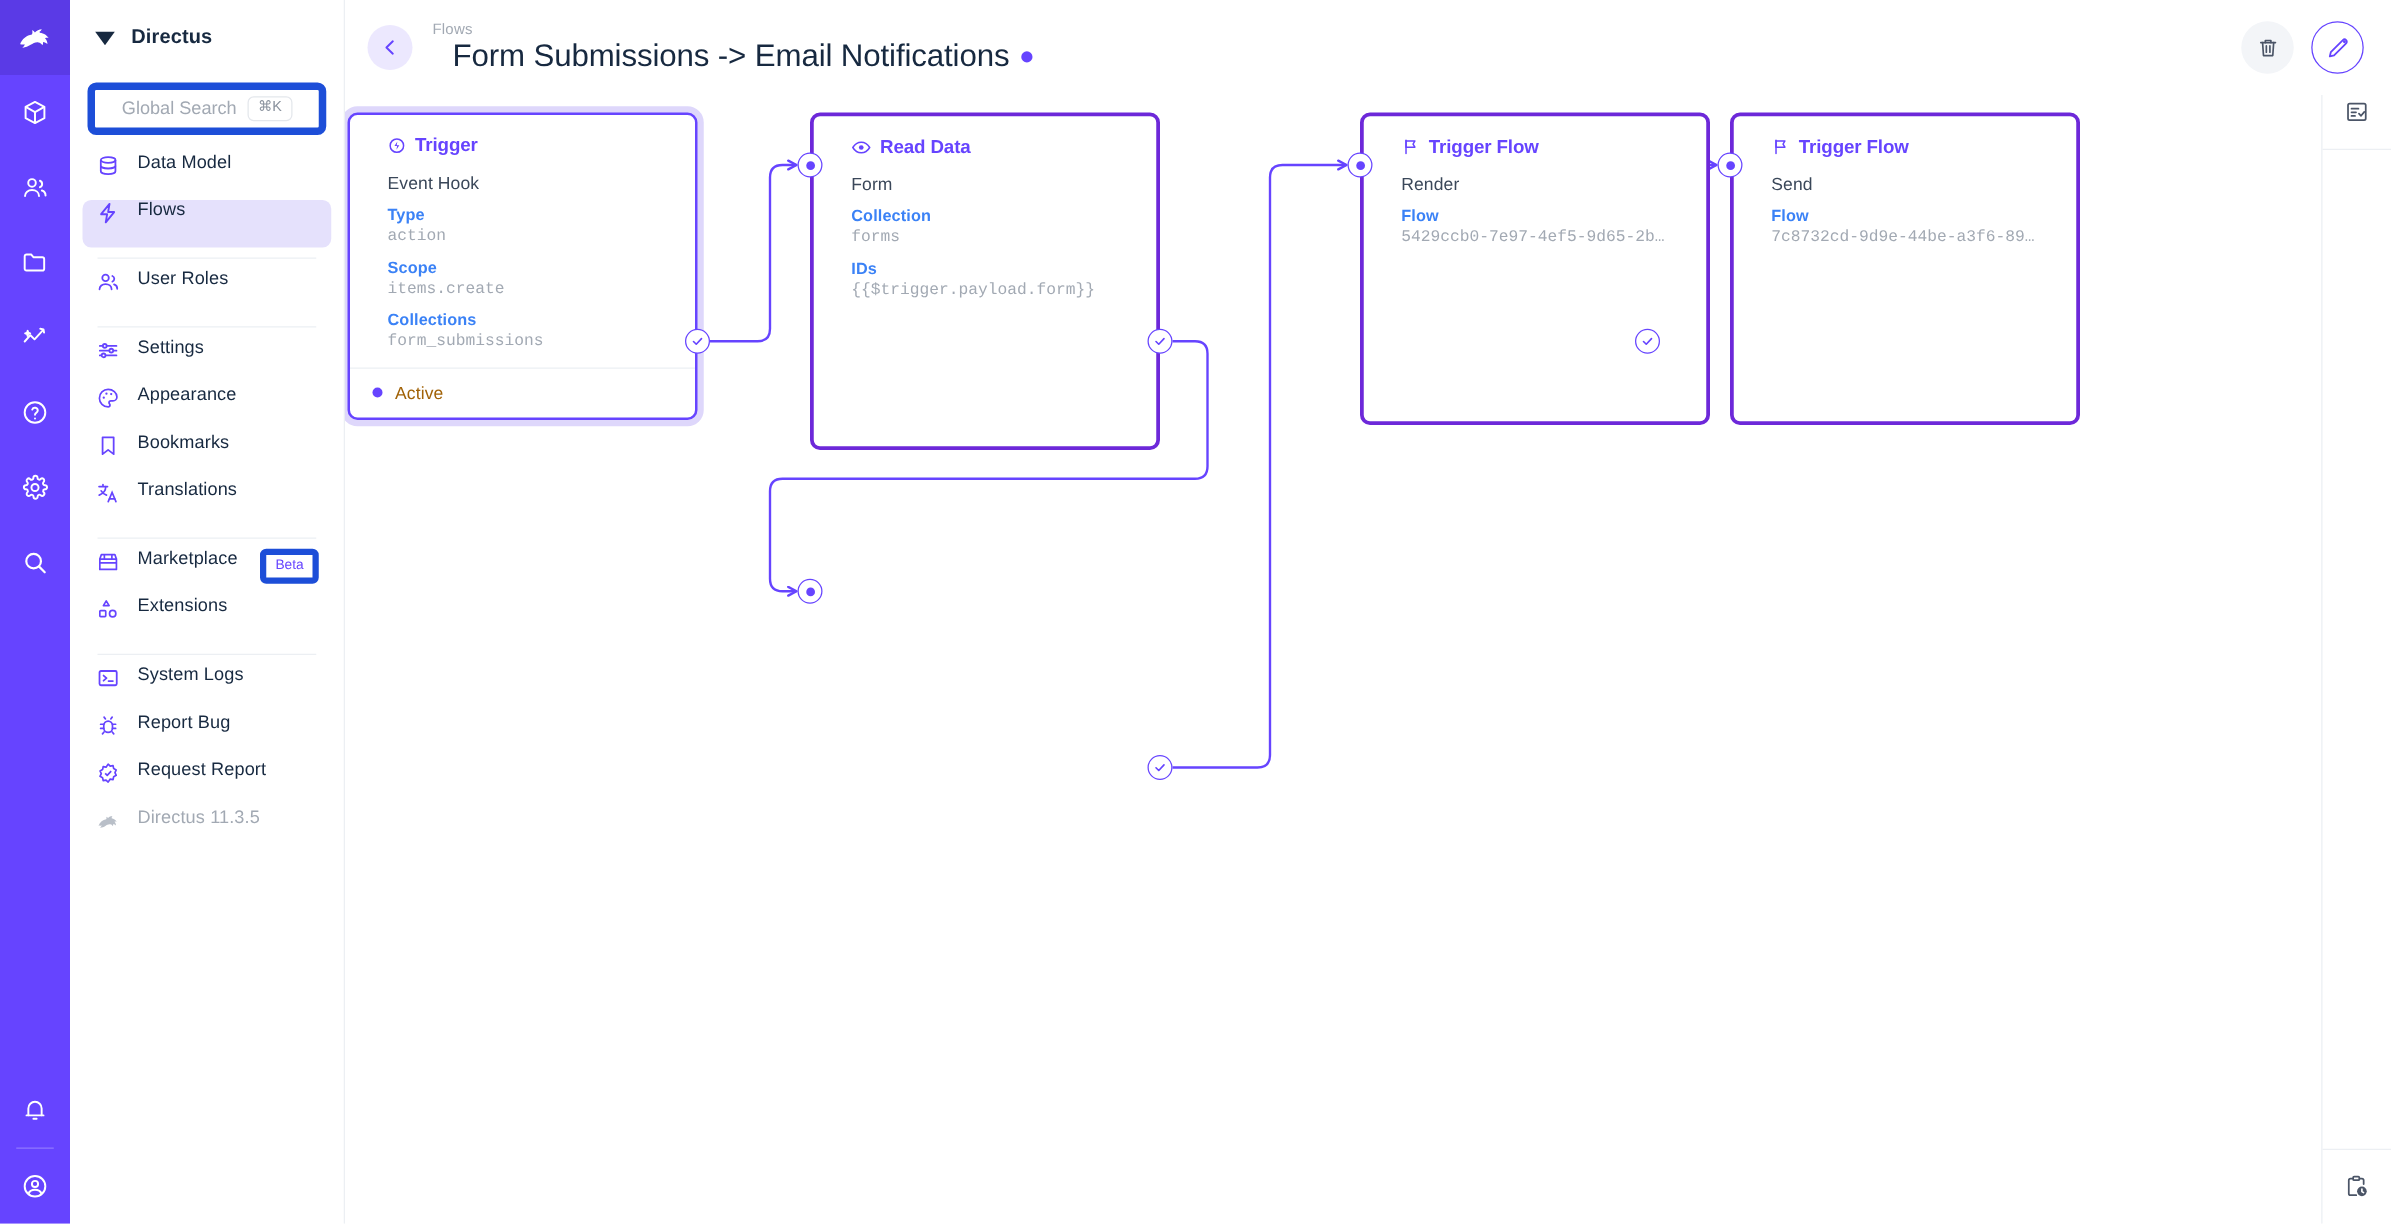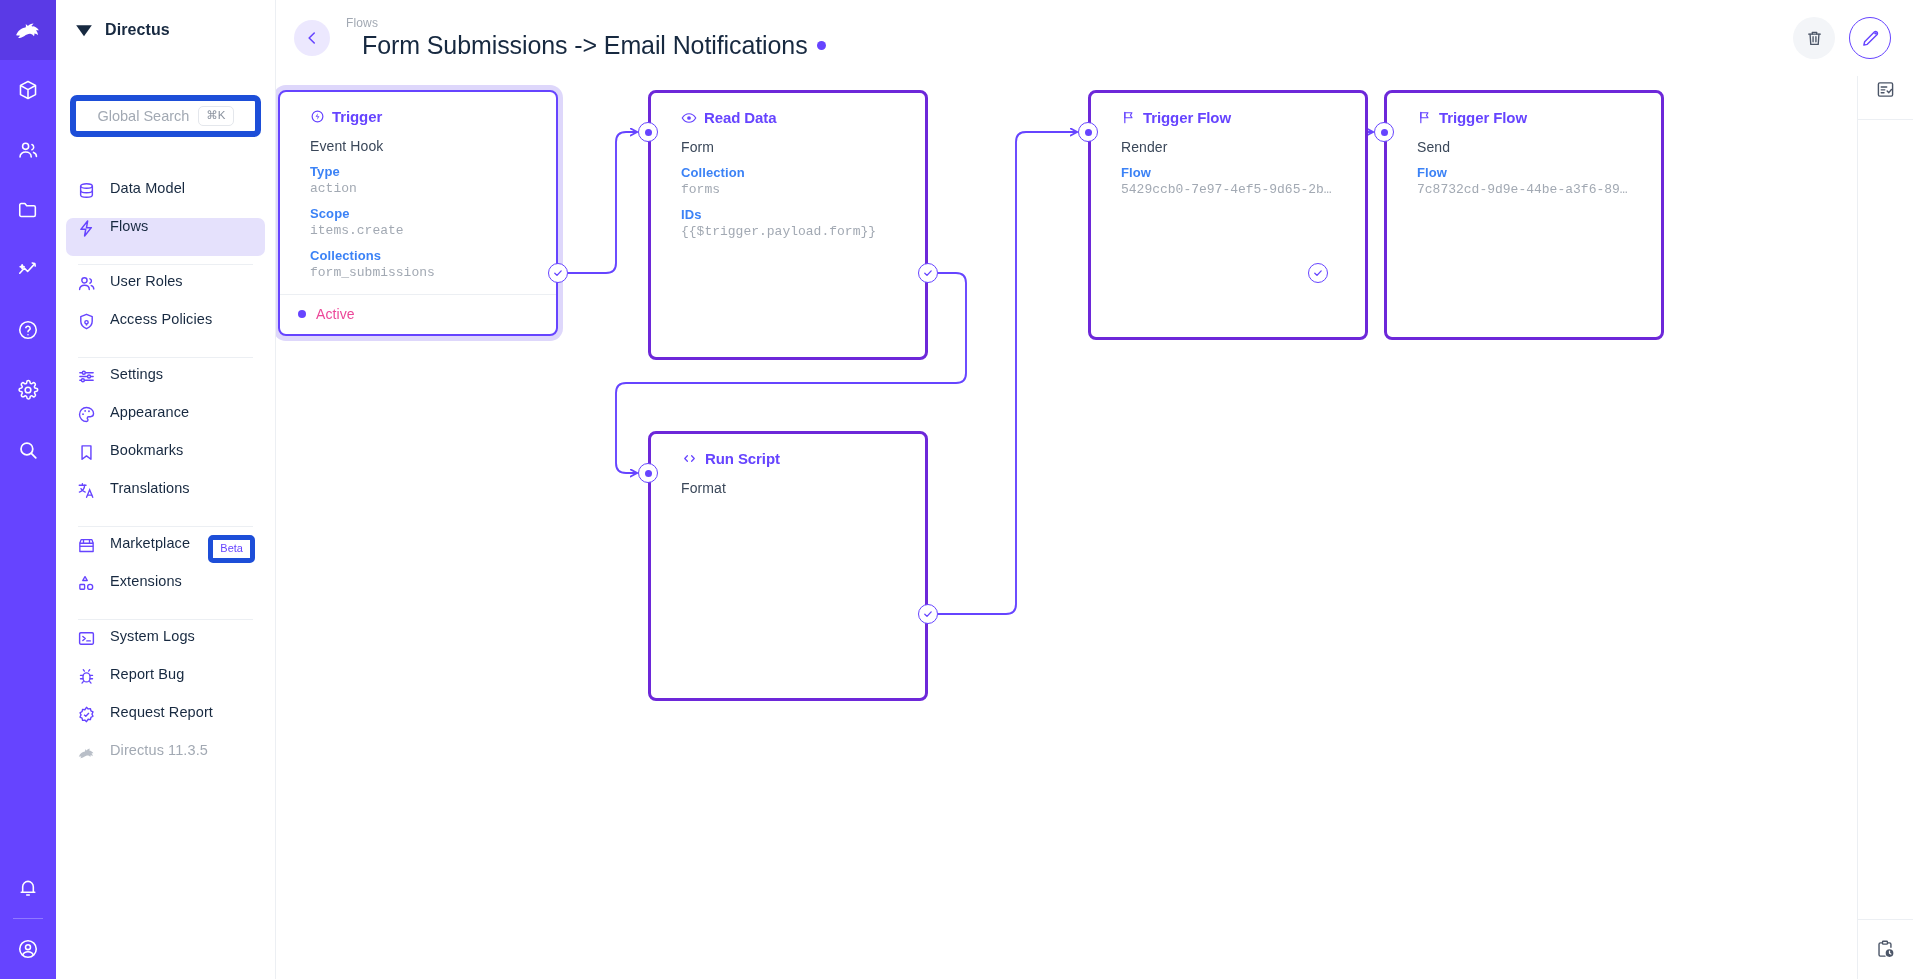--- a/index.html
+++ b/index.html
@@ -31,21 +31,21 @@
   .rail-btn svg { display: block; }
   .rail-spacer { flex: 1 1 auto; }
   .rail-sep { width: 30px; height: 1px; background: rgba(255,255,255,0.28); }
 
   
   .sidebar {
     width: 220px; height: 979px;
     background: #ffffff;
     border-right: 1px solid #eceff3;
     flex: 0 0 220px;
-    display: flex; flex-direction: column; gap: 29px;
+    display: flex; flex-direction: column;
   }
   .sb-head {
     height: 60px; display: flex; align-items: center;
     padding: 0 18px; gap: 11px;
   }
   .sb-title { font-size: 16px; font-weight: 700; color: #172940; letter-spacing: .1px; }
   .sb-search-wrap { padding: 6px 14px 10px 14px; }
   .sb-search {
     height: 42px; border: 6px solid #1d4ed8; border-radius: 7px;
     display: flex; align-items: center; justify-content: center; gap: 9px;
@@ -128,21 +128,21 @@
     font-family: "Liberation Mono", monospace;
     font-size: 13px; color: #a2a9b3; margin-top: 2px;
     white-space: nowrap; overflow: hidden; text-overflow: ellipsis;
   }
   .node-foot {
     border-top: 1px solid #eceff3;
     padding: 11px 18px 12px 18px;
     display: flex; align-items: center; gap: 10px;
   }
   .foot-dot { width: 8px; height: 8px; border-radius: 50%; background: #6644ff; }
-  .foot-label { font-size: 14px; color: #ec4899; letter-spacing: .1px; }
+  .foot-label { font-size: 14px; color: #a16207; letter-spacing: .1px; }
 
   
   .handle {
     position: absolute; width: 20px; height: 20px; border-radius: 50%;
     background: #fff; border: 1.8px solid #6644ff;
     display: flex; align-items: center; justify-content: center;
     z-index: 6; cursor: pointer;
   }
   .handle .in-dot { width: 7px; height: 7px; border-radius: 50%; background: #6644ff; }
 
@@ -273,30 +273,20 @@
 
       <div class="sb-item">
         <span class="sb-icon">
           <svg width="19" height="19" viewBox="0 0 24 24" fill="none" stroke="#6644ff" stroke-width="1.8" stroke-linecap="round">
             <circle cx="9.4" cy="8" r="3.3"></circle>
               <path d="M3.3 19.5c0-3.3 2.7-5.3 6.1-5.3s6.1 2 6.1 5.3"></path>
               <path d="M16.3 6.1a3 3 0 0 1 0 5.6M18 14.6c2 .6 3.2 2.2 3.2 4.4"></path>
           </svg>
         </span>
         <span class="sb-item-label">User Roles</span>
-      </div>
-      <div class="sb-item">
-        <span class="sb-icon">
-          <svg width="19" height="19" viewBox="0 0 24 24" fill="none" stroke="#6644ff" stroke-width="1.8" stroke-linejoin="round">
-            <path d="M12 2.9 4.8 5.8v6c0 4.4 3 7.6 7.2 9.3 4.2-1.7 7.2-4.9 7.2-9.3v-6z"></path>
-            <circle cx="12" cy="13" r="2.1"></circle>
-              <path d="M12 15.1v2"></path>
-          </svg>
-        </span>
-        <span class="sb-item-label">Access Policies</span>
       </div>
 
       <div class="sb-divider"></div>
 
       <div class="sb-item">
         <span class="sb-icon">
           <svg width="19" height="19" viewBox="0 0 24 24" fill="none" stroke="#6644ff" stroke-width="1.8" stroke-linecap="round">
             <path d="M3.6 7.2h16.8M3.6 12h16.8M3.6 16.8h16.8"></path>
             <circle cx="8.6" cy="7.2" r="1.9" fill="#fff"></circle>
               <circle cx="15.2" cy="12" r="1.9" fill="#fff"></circle>
@@ -511,31 +501,20 @@
       </div>
       <div class="handle" style="left:362px; top:46px;">
         <span class="in-dot"></span>
       </div>
       <div class="handle" style="left:642px; top:187px;">
         <svg width="12" height="12" viewBox="0 0 24 24" fill="none" stroke="#6644ff" stroke-width="2.6" stroke-linecap="round" stroke-linejoin="round">
             <path d="M5.6 12.4 10 16.8 18.4 7.8"></path>
           </svg>
       </div>
 
-      <div class="node" style="left:372px; top:355px; height:270px;">
-        <div class="node-inner">
-          <div class="node-hdr">
-            <svg width="17" height="15" viewBox="0 0 24 24" fill="none" stroke="#6644ff" stroke-width="2" stroke-linecap="round" stroke-linejoin="round">
-              <path d="M8.6 7.6 4.4 12l4.2 4.4M15.4 7.6 19.6 12l-4.2 4.4"></path>
-            </svg>
-            <span>Run Script</span>
-          </div>
-          <div class="node-sub">Format</div>
-        </div>
-      </div>
       <div class="handle" style="left:362px; top:387px;">
         <span class="in-dot"></span>
       </div>
       <div class="handle" style="left:642px; top:528px;">
         <svg width="12" height="12" viewBox="0 0 24 24" fill="none" stroke="#6644ff" stroke-width="2.6" stroke-linecap="round" stroke-linejoin="round">
             <path d="M5.6 12.4 10 16.8 18.4 7.8"></path>
           </svg>
       </div>
 
       <div class="node" style="left:812px; top:14px; height:250px;">

